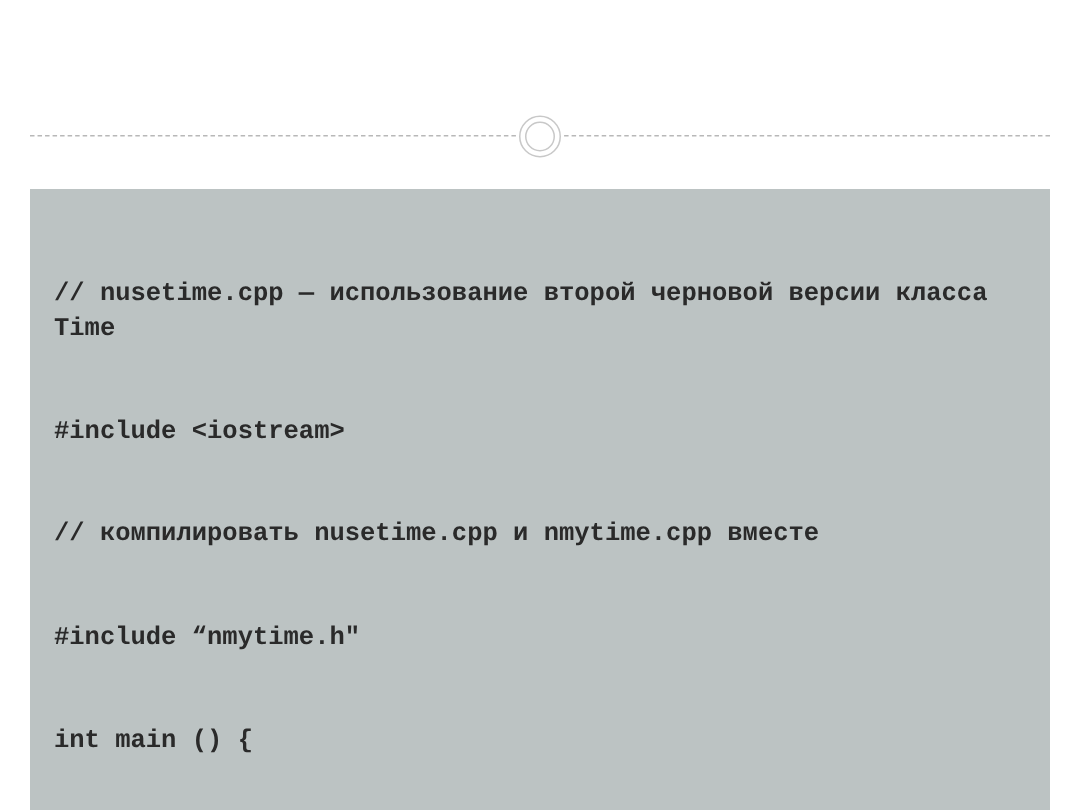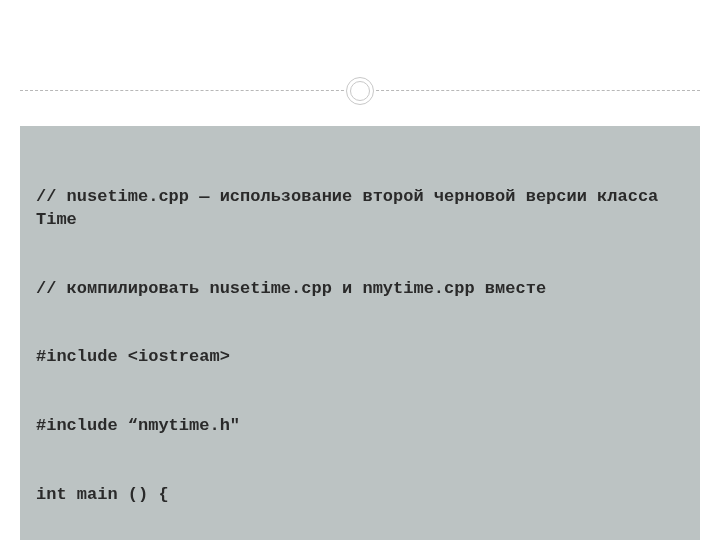--- a/index.html
+++ b/index.html
@@ -77,22 +77,22 @@
     <div class="rule"></div>
     <div class="ring">
       <div class="outer">
         <div class="inner"></div>
       </div>
     </div>
   </div>
 
   <div class="code-box">
     <div>// nusetime.cpp — использование второй черновой версии класса Time</div>
+    <div>#include &lt;iostream&gt;</div>
     <div>// компилировать nusetime.cpp и nmytime.cpp вместе</div>
-    <div>#include &lt;iostream&gt;</div>
     <div>#include “nmytime.h"</div>
     <div>int main () {</div>
     
     
     
     
     
     
     
   </div>

